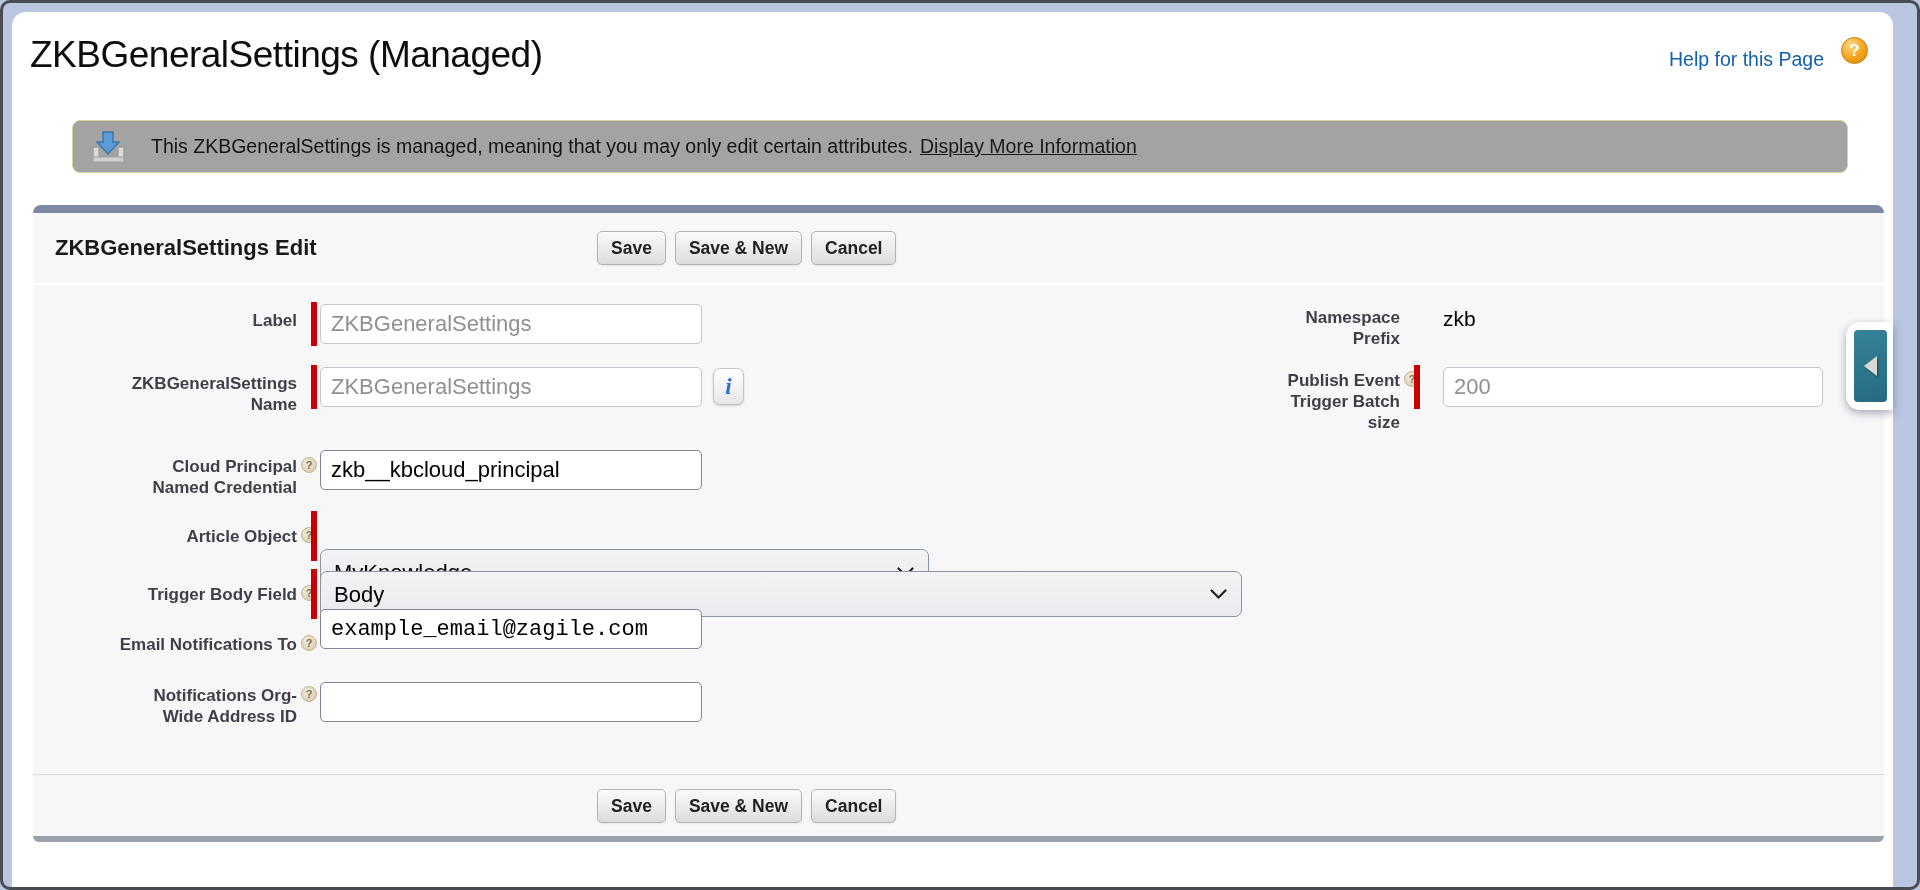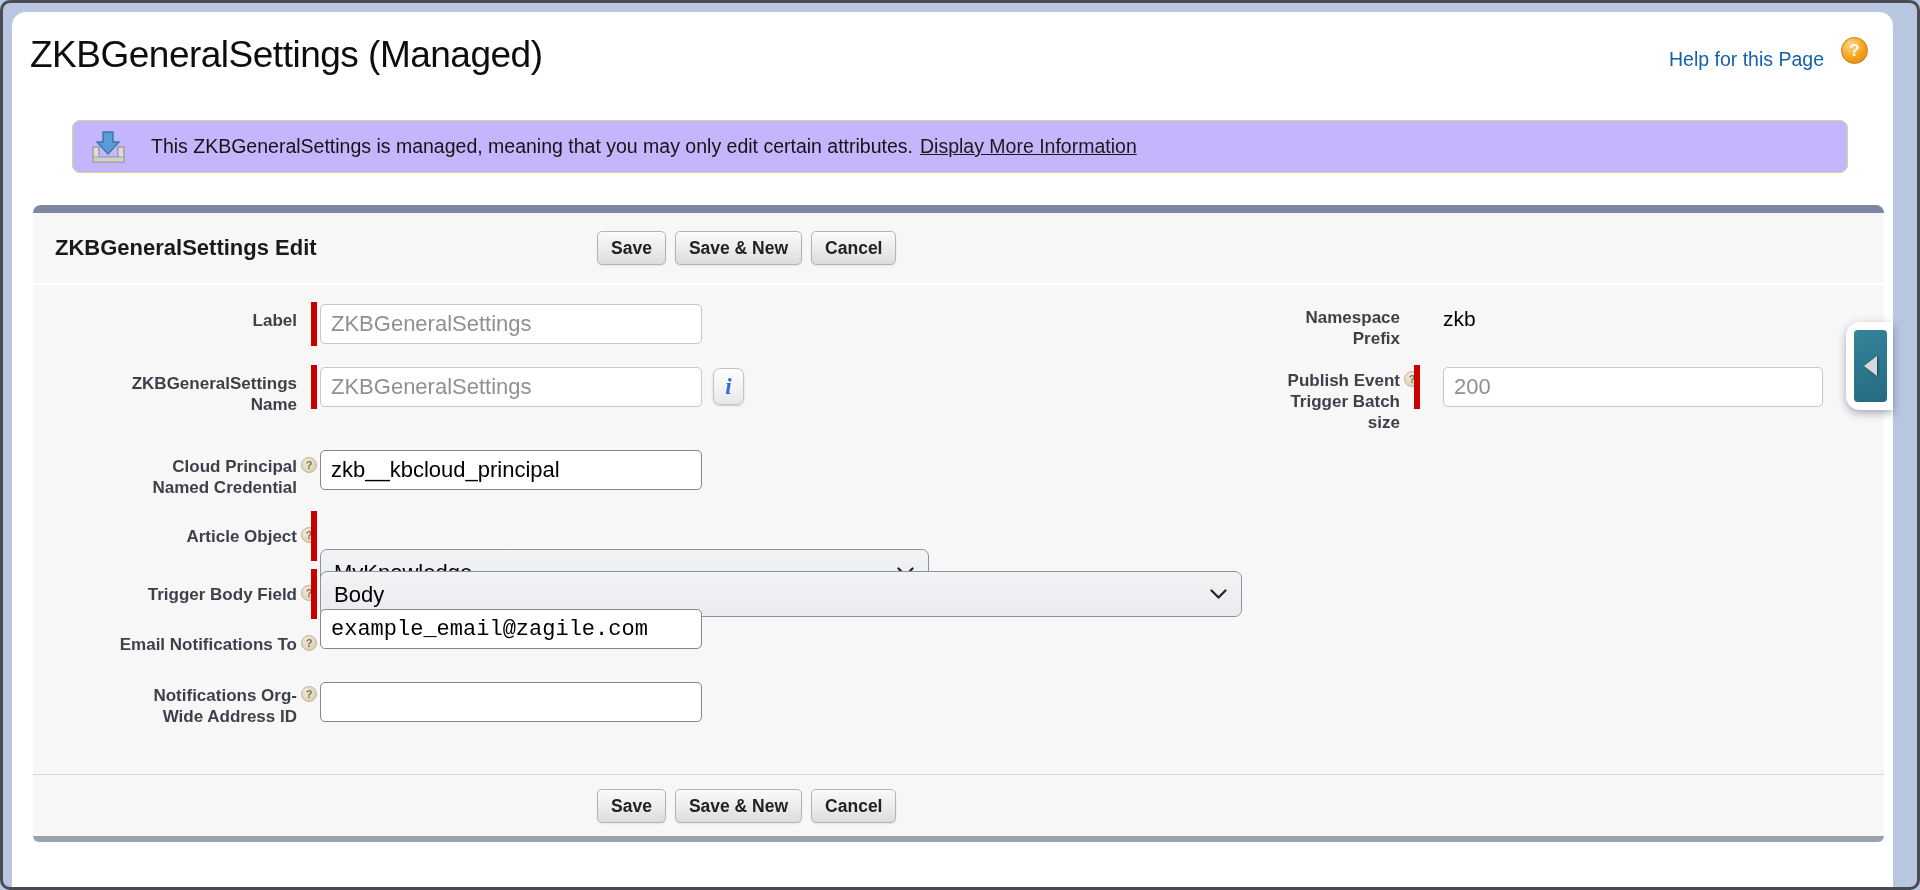--- a/index.html
+++ b/index.html
@@ -16,21 +16,21 @@
   .page-title{position:absolute;left:30px;top:34px;font-size:37px;color:#0d0d0d;
     letter-spacing:-0.5px;}
   .help-link{position:absolute;left:1669px;top:48px;font-size:19.5px;color:#1261ae;
     text-decoration:none;cursor:pointer;}
   .help-badge{position:absolute;left:1841px;top:37px;width:27px;height:27px;border-radius:50%;
     background:radial-gradient(circle at 35% 28%,#ffd887,#f5a623 50%,#dd8300);
     border:1px solid #c47c05;color:#fff;font-size:17px;font-weight:bold;
     display:flex;align-items:center;justify-content:center;cursor:pointer;box-sizing:border-box;}
   
   .banner{position:absolute;left:72px;top:120px;width:1776px;height:53px;
-    background:#c4b5fd;border:1px solid #d4d494;border-radius:8px;
+    background:#a3a3a3;border:1px solid #d4d494;border-radius:8px;
     display:flex;align-items:center;box-sizing:border-box;padding-left:16px;}
   .banner-icon{display:inline-flex;margin-right:24px;}
   .banner-text{font-size:19.5px;color:#141414;}
   .banner-link{font-size:19.5px;color:#1a1a1a;text-decoration:underline;margin-left:7px;cursor:pointer;}
   
   .panel{position:absolute;left:33px;top:205px;width:1851px;}
   .panel-topbar{height:8px;background:#7c88a1;border-radius:8px 8px 0 0;}
   .panel-header{height:70px;background:#f7f7f8;position:relative;}
   .edit-title{position:absolute;left:22px;top:22px;font-size:22px;font-weight:bold;color:#1a1a1a;}
   .btn-row{position:absolute;display:flex;gap:9px;}

